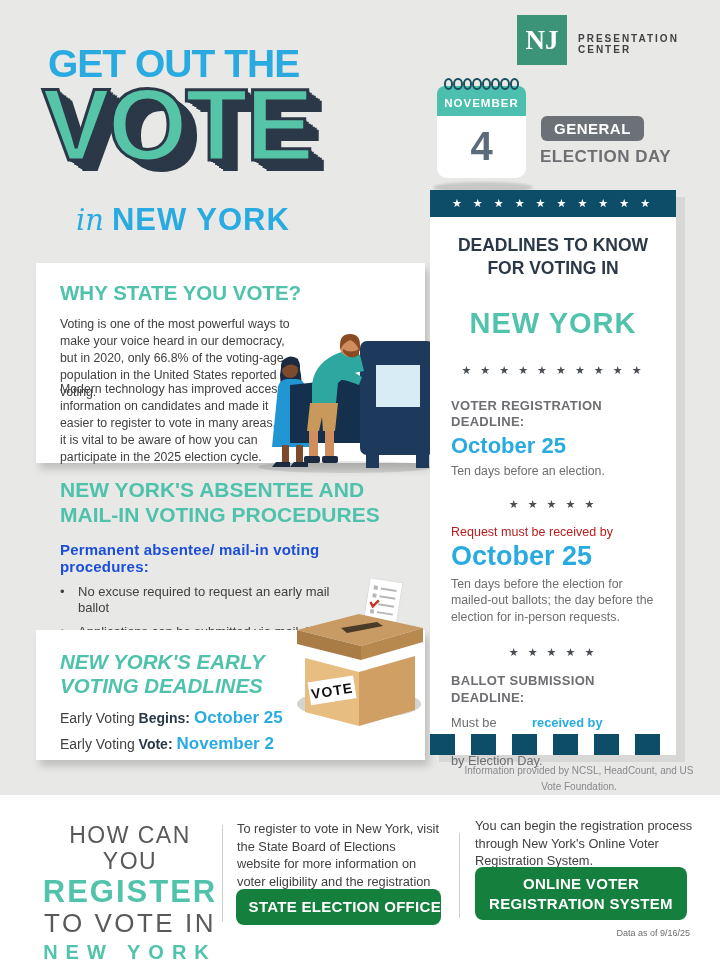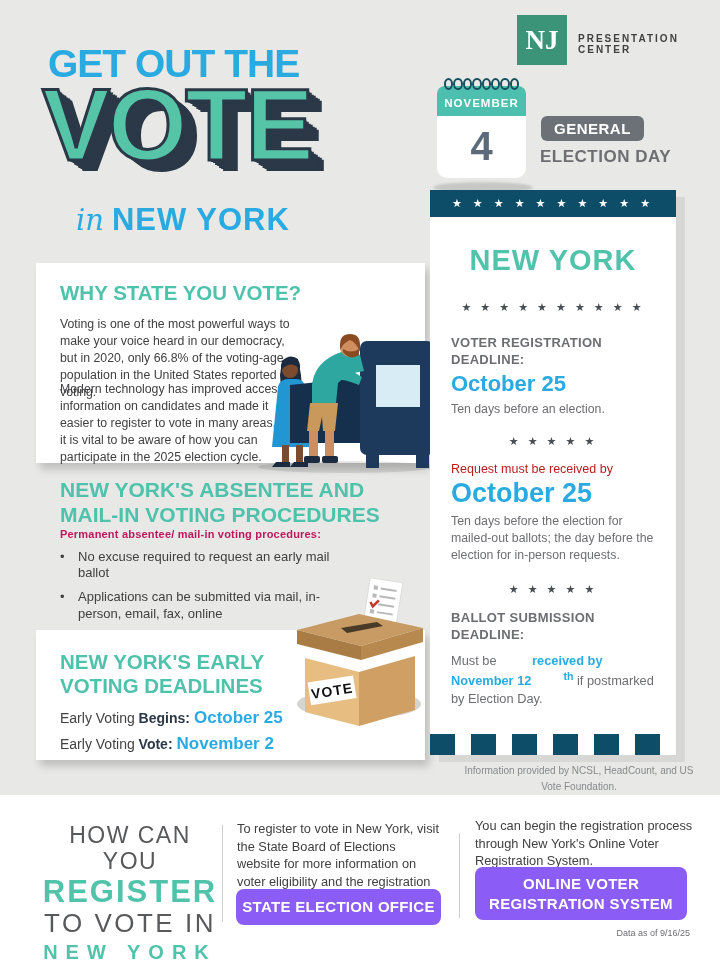--- a/index.html
+++ b/index.html
@@ -35,27 +35,27 @@
   .card3{left:36px;top:630px;width:389px;height:130px;}
   .card h2{margin:0;font-size:20.5px;font-weight:bold;color:#4fc2ac;line-height:1.15;}
   .card1 h2{position:absolute;left:24px;top:18px;}
   .card1 p{position:absolute;left:24px;width:240px;margin:0;font-size:12.3px;line-height:1.38;color:#414042;}
   .card1 .p1{top:53px;}
   .card1 .p2{top:118px;}
   .booth-svg{position:absolute;right:-18px;bottom:-10px;}
 
   .absentee{position:absolute;left:60px;top:478px;width:350px;}
   .absentee h2{margin:0;font-size:21px;font-weight:bold;color:#4fc2ac;line-height:1.18;}
-  .absentee .sub{font-size:11px;font-weight:bold;color:#be185d;letter-spacing:.2px;}
+  .absentee .sub{margin-top:13px;font-size:15px;font-weight:bold;color:#1d4ed8;letter-spacing:.2px;}
   .bullets{margin-top:9px;}
   .bullet-row{display:flex;margin-top:7px;width:295px;}
   .bullet-row .dot{width:18px;color:#414042;font-size:13px;}
   .bullet-row .txt{flex:1;font-size:13px;line-height:1.3;color:#414042;}
 
-  .card3 h2{position:absolute;left:24px;top:20px;}
+  .card3 h2{position:absolute;left:24px;top:20px;font-style:italic;}
   .ev-line{position:absolute;left:24px;font-size:14px;color:#414042;}
   .ev-line.l1{top:78px;} .ev-line.l2{top:104px;}
   .ev-line b{color:#2b3847;}
   .ev-line .date{font-size:17px;font-weight:bold;color:#29abe2;margin-left:4px;}
   .ballot-svg{position:absolute;right:-6px;top:-52px;}
 
   
   .panel{position:absolute;left:430px;top:190px;width:246px;height:565px;background:#fff;box-shadow:9px 7px 0 rgba(0,0,0,0.07);}
   .starbar{height:27px;background:#0e4d68;color:#fff;text-align:center;font-size:11px;letter-spacing:4px;line-height:27px;}
   .panel-h{margin-top:17px;text-align:center;font-size:17.5px;font-weight:bold;color:#2b3847;line-height:1.3;}
@@ -78,22 +78,22 @@
   .headline .h1{font-size:23px;color:#58595b;letter-spacing:1.5px;line-height:1.15;}
   .headline .h2{font-size:31px;font-weight:bold;color:#52c3ab;letter-spacing:2px;line-height:1.1;}
   .headline .h3{font-size:26px;color:#58595b;letter-spacing:2.5px;line-height:1.15;}
   .headline .h4{font-size:20px;font-weight:bold;color:#52c3ab;letter-spacing:8px;line-height:1.35;}
   .vdiv{position:absolute;width:1px;background:#cfcfcf;}
   .vdiv1{left:222px;top:30px;height:97px;}
   .vdiv2{left:459px;top:38px;height:85px;}
   .fcol-text{position:absolute;font-size:12.8px;line-height:1.38;color:#414042;}
   .fcol1-text{left:237px;top:25px;width:202px;}
   .fcol2-text{left:475px;top:22px;width:218px;}
-  .btn{position:absolute;background:#8b5cf6;border-radius:8px;color:#fff;font-weight:bold;font-size:15px;text-align:center;cursor:pointer;letter-spacing:.3px;}
-  .btn1{left:236px;top:94px;width:205px;height:36px;line-height:36px;}
+  .btn{position:absolute;background:#15803d;border-radius:8px;color:#fff;font-weight:bold;font-size:15px;text-align:center;cursor:pointer;letter-spacing:.3px;}
+  .btn1{left:236px;top:94px;width:205px;height:36px;line-height:36px;text-align:right;}
   .btn2{left:475px;top:72px;width:212px;height:53px;line-height:1.35;padding-top:7px;box-sizing:border-box;}
   .data-note{position:absolute;right:30px;top:133px;font-size:9px;color:#6d6e71;}
 </style>
 </head>
 <body>
 
 <div class="page">
 
   <div class="kicker">GET OUT THE</div>
   <div class="vote-word">VOTE</div>
@@ -213,20 +213,24 @@
       <polygon points="70,94 126,78 126,132 70,148" fill="#cf9f63"></polygon>
       <g transform="rotate(-9 42 112)">
         <rect x="20" y="101" width="46" height="23" fill="#ffffff"></rect>
         <text x="43" y="118" font-size="14" font-weight="bold" text-anchor="middle" fill="#111111" letter-spacing="1">VOTE</text>
       </g>
     </svg>
   </div>
 
   <div class="panel">
     <div class="starbar">★ ★ ★ ★ ★ ★ ★ ★ ★ ★</div>
+    <div class="panel-h">
+      <span>DEADLINES TO KNOW</span><br>
+      <span>FOR VOTING IN</span>
+    </div>
     <div class="panel-state">NEW YORK</div>
     <div class="star-div">★ ★ ★ ★ ★ ★ ★ ★ ★ ★</div>
 
     <div class="sec sec1">
       <div class="lbl">VOTER REGISTRATION DEADLINE:</div>
       <div class="date-sm">October 25</div>
       <div class="note">Ten days before an election.</div>
     </div>
 
     <div class="star-div" style="margin-top:18px;">★ ★ ★ ★ ★</div>

